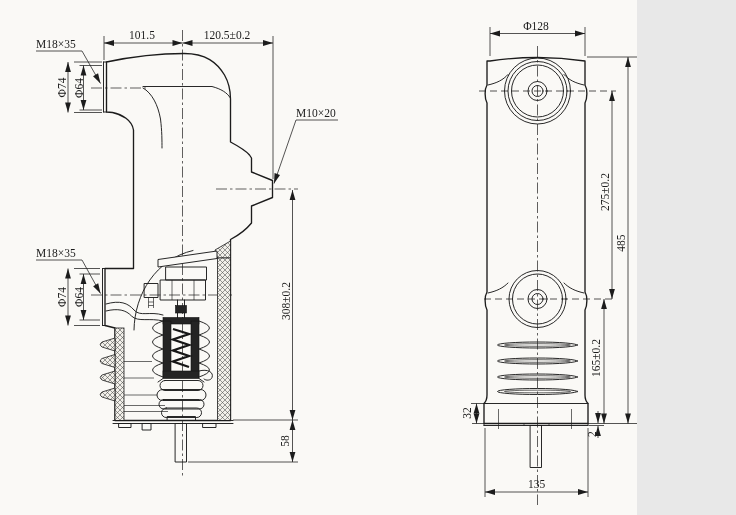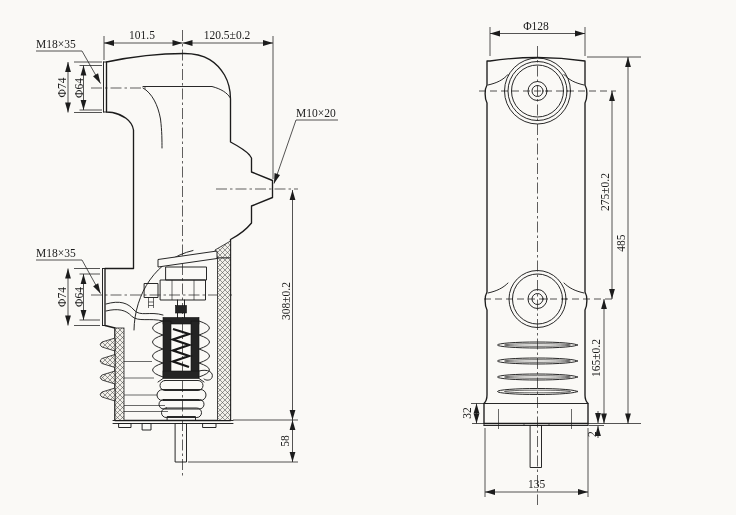--- a/index.html
+++ b/index.html
@@ -1,18 +1,18 @@
 <!DOCTYPE html>
 <html style="--ink: #1c1c1c; --bg: #faf9f6;"><head>
 <meta charset="utf-8">
 <style>
   :root { --ink:#1c1c1c; --bg:#faf9f6; }
   html,body { margin:0; padding:0; }
   body { background:#e8e8e8; font-family:"Liberation Sans", sans-serif; }
-  .sheet { width:736px; height:515px; background:var(--bg); position:relative; overflow:hidden; }
+  .sheet { width:637px; height:515px; background:var(--bg); position:relative; overflow:hidden; }
   svg { display:block; }
   svg text { font-family:"Liberation Serif","DejaVu Serif",serif; font-size:11.5px; fill:var(--ink); }
   .ol  { fill:none; stroke:var(--ink); stroke-width:1.35; stroke-linejoin:round; stroke-linecap:round; }
   .ml  { fill:none; stroke:var(--ink); stroke-width:0.95; stroke-linejoin:round; stroke-linecap:round; }
   .tl  { fill:none; stroke:var(--ink); stroke-width:0.65; }
   .dim { fill:none; stroke:var(--ink); stroke-width:0.75; }
   .cl  { fill:none; stroke:var(--ink); stroke-width:0.7; stroke-dasharray:11 3 2.5 3; }
   .dsh { fill:none; stroke:var(--ink); stroke-width:0.75; stroke-dasharray:7 4; }
   .hx  { fill:url(#xh); stroke:var(--ink); stroke-width:0.8; }
   .dk  { fill:#242424; stroke:#111; stroke-width:0.6; }

